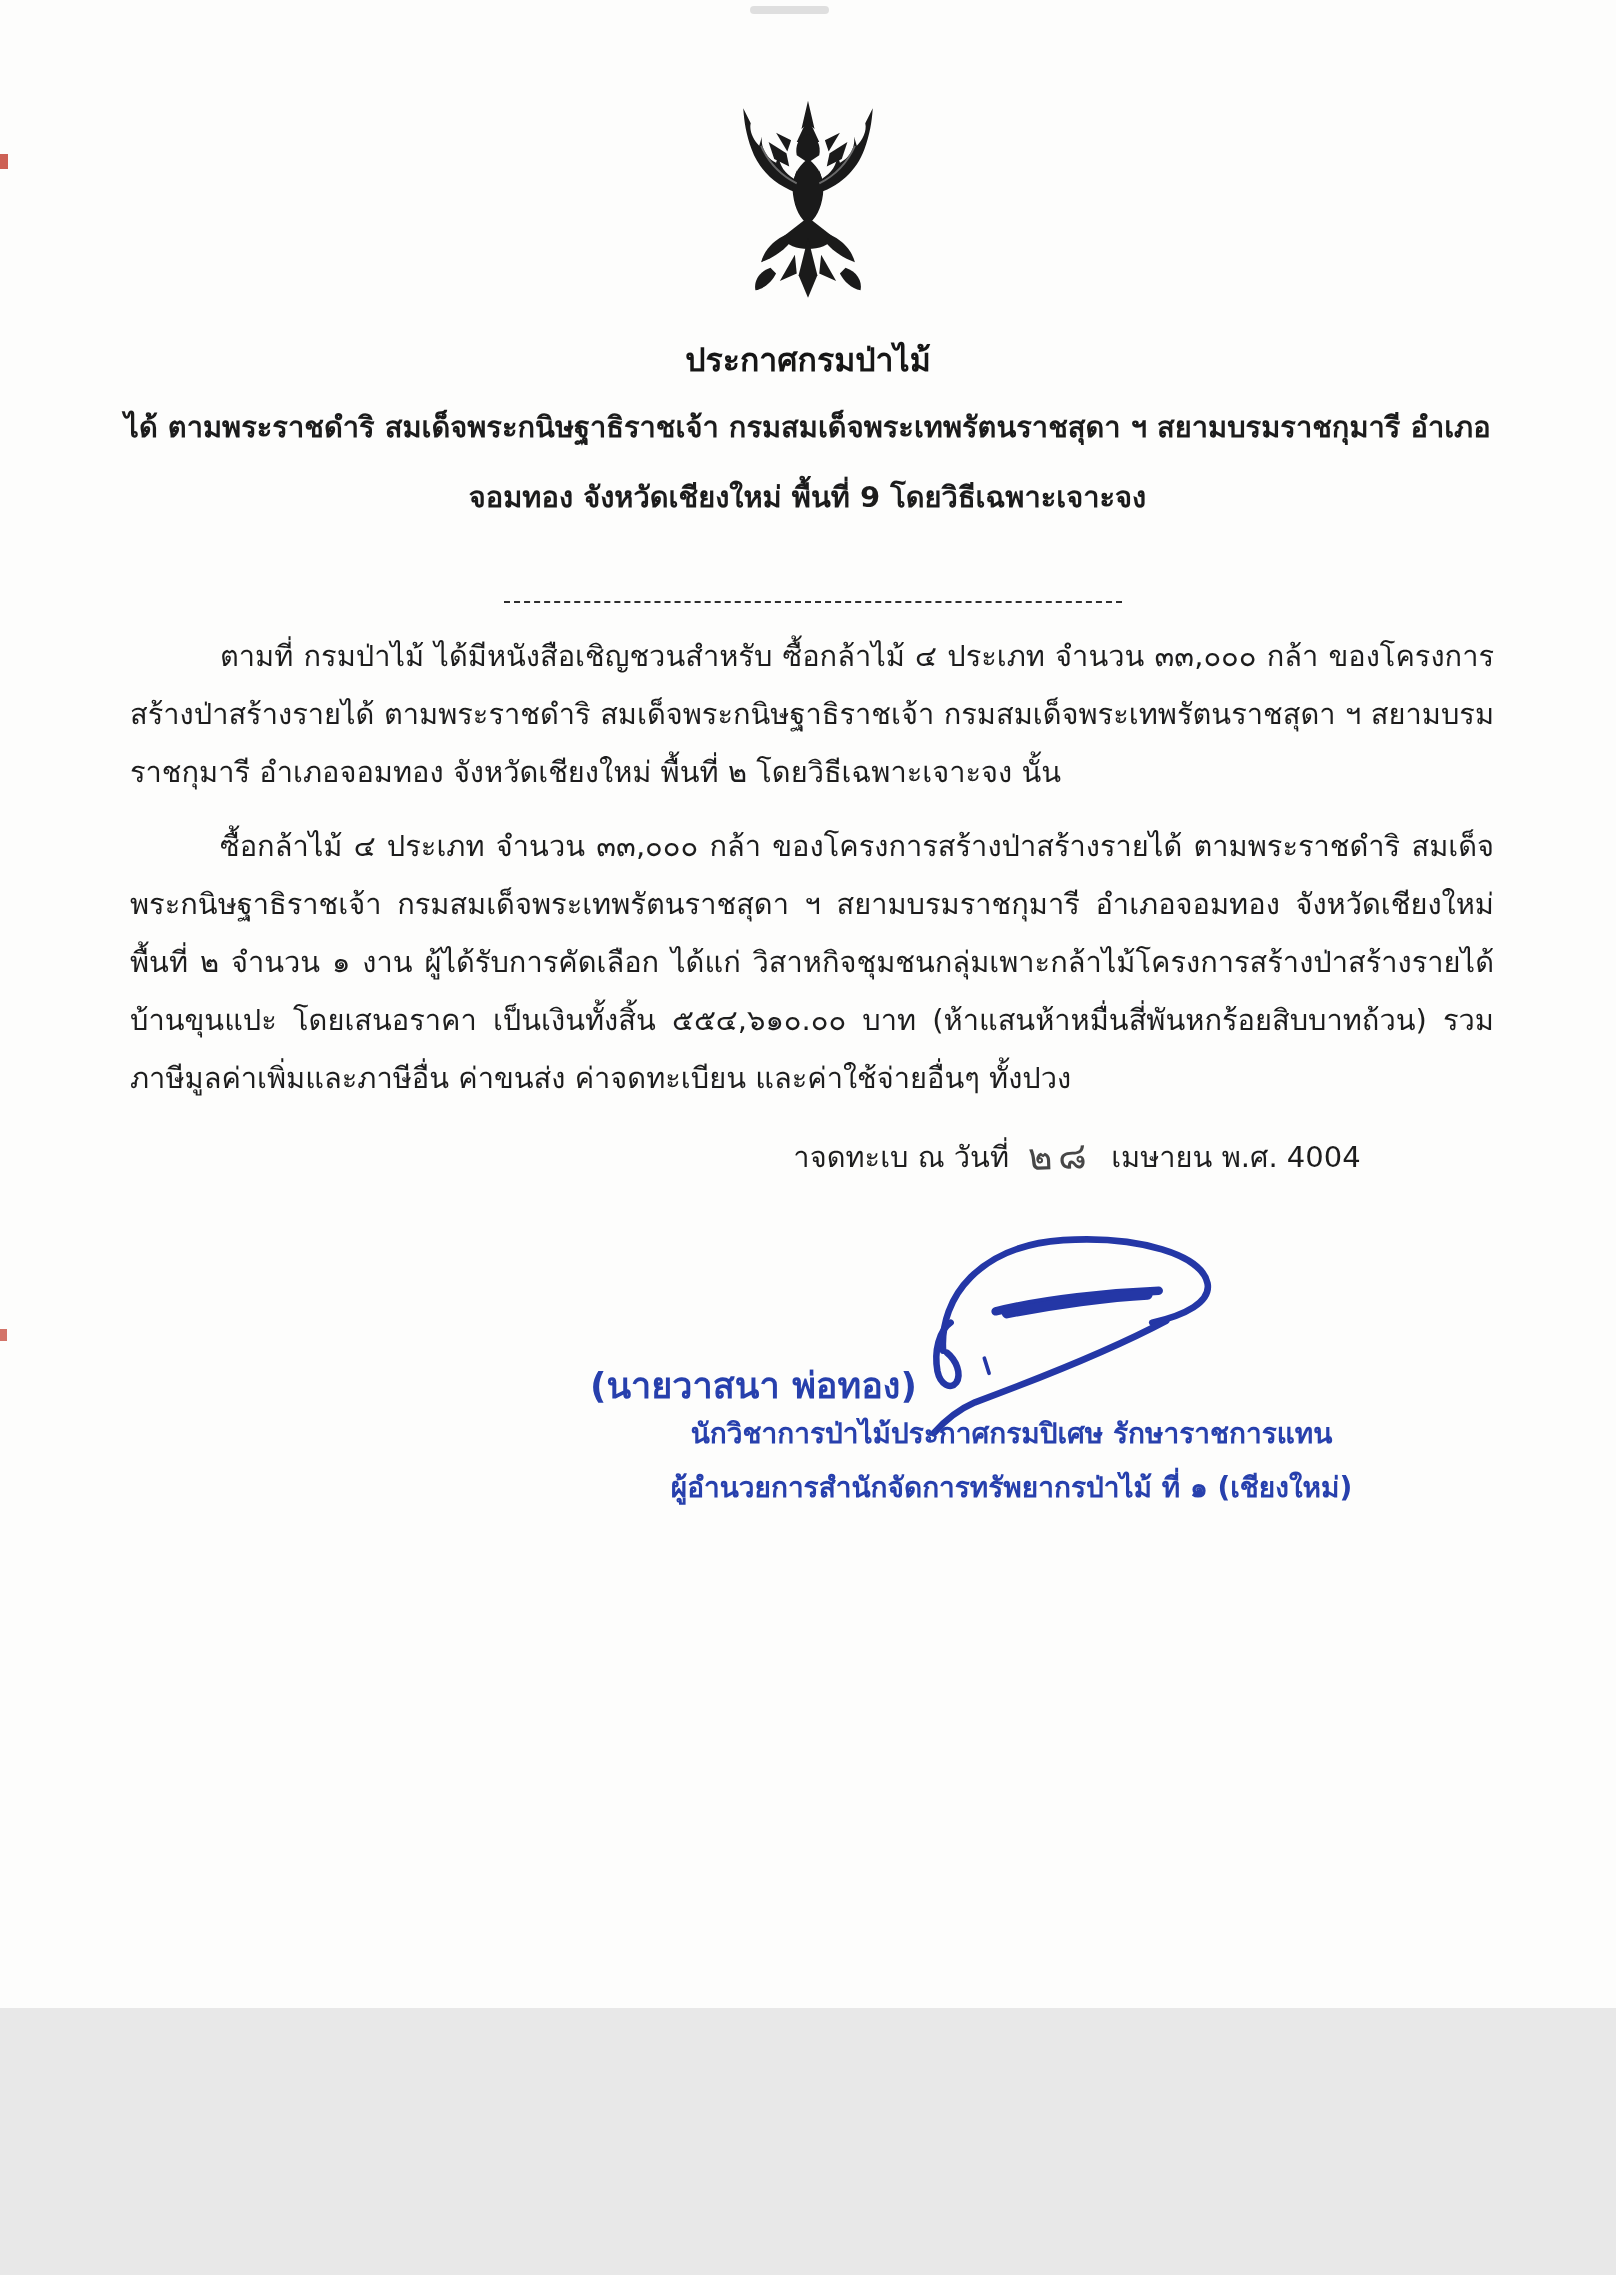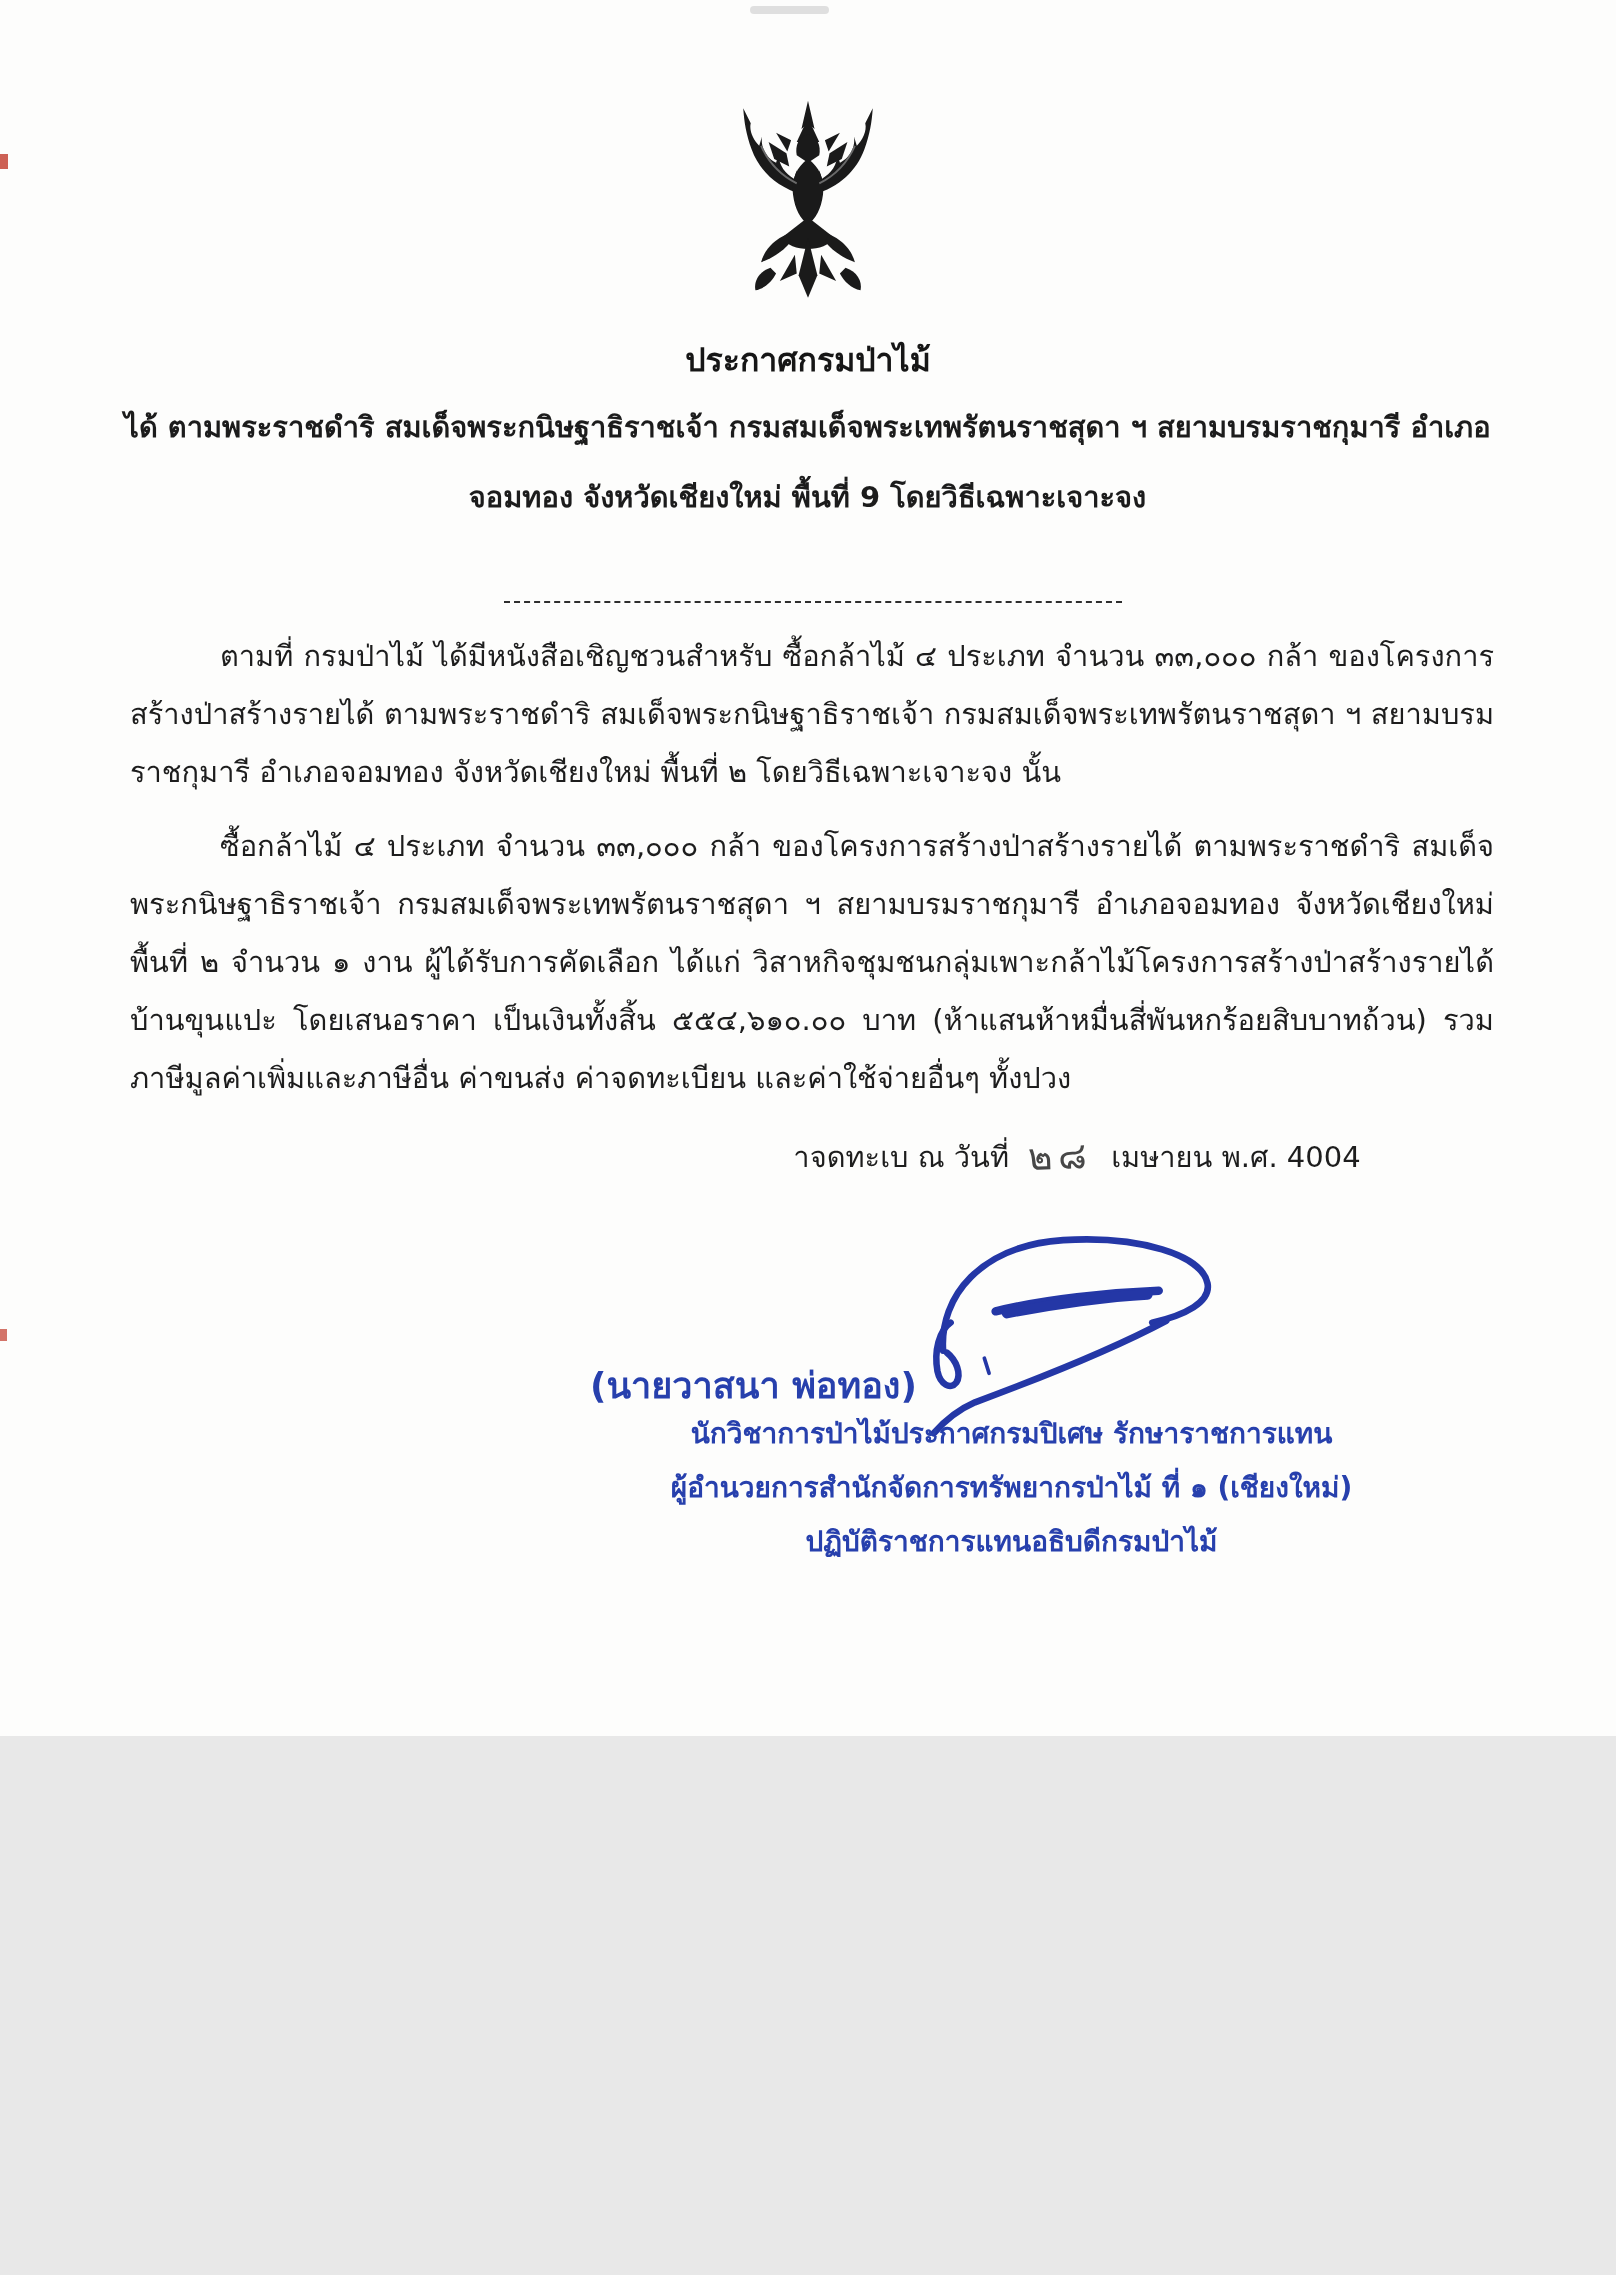--- a/index.html
+++ b/index.html
@@ -1,18 +1,18 @@
 <!DOCTYPE html>
 <html style="font-size:15px"><head>
 <meta charset="utf-8">
 <style>
   html,body{margin:0;padding:0;background:#e8e8e8;}
   .page{
     position:relative;
-    width:1616px;height:1736px;
+    width:1616px;height:2008px;
     margin:0 auto;
     background:#fefefdf5;
     background-color:#fdfdfc;
     font-family:"DejaVu Sans", sans-serif;
     color:#1f1f1f;
     overflow:hidden;
   }
   .emblem{position:absolute;top:97px;left:808px;transform:translateX(-50%);}
   .doc-title{
     position:absolute;top:334px;left:0;width:100%;
@@ -118,17 +118,16 @@
         <path stroke-width="7" d="M300,118 C240,150 150,185 96,205 C80,212 66,222 52,238"></path>
         <path stroke-width="4" d="M106,158 L111,174"></path>
       </g>
     </svg>
   </div>
 
   <div class="signer-name">(นายวาสนา  พ่อทอง)</div>
   <div class="signer-position">
     <div>นักวิชาการป่าไม้ประกาศกรมปิเศษ รักษาราชการแทน</div>
     <div>ผู้อำนวยการสำนักจัดการทรัพยากรป่าไม้ ที่ ๑ (เชียงใหม่)</div>
-    <div>ปฏิบัติราชการแทนอธิบดีกรมป่าไม้</div>
   </div>
 
 </div>
 
 
 </body></html>

